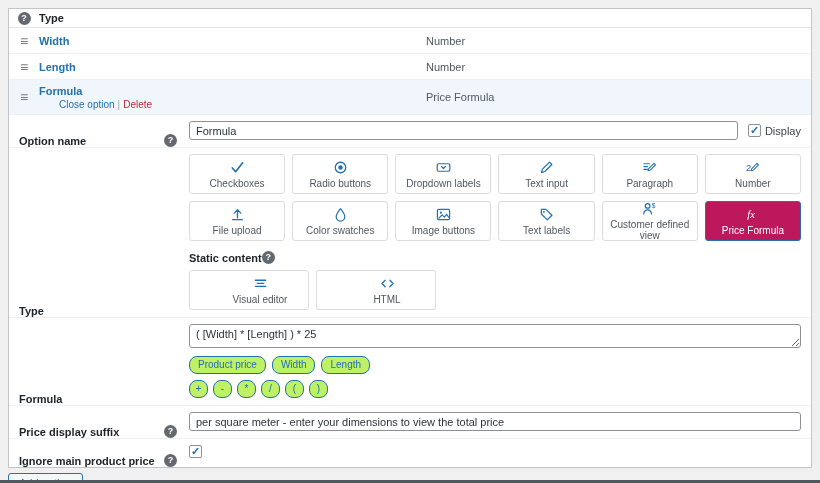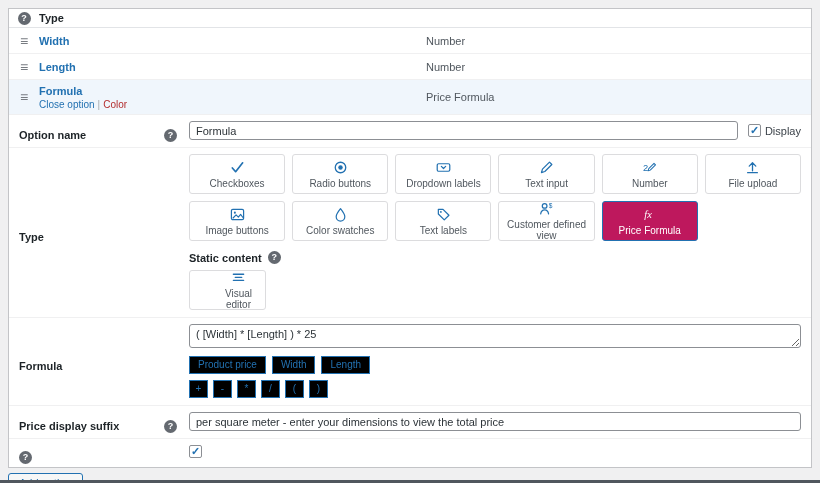--- a/index.html
+++ b/index.html
@@ -16,36 +16,36 @@
   .tbl-header { display:flex; align-items:center; height:19px; border-bottom:1px solid #e2e4e7; font-weight:700; color:#1d2327; }
   .col-handle { width:30px; flex:none; display:flex; justify-content:center; align-items:center; }
   .col-name { flex:1; min-width:0; }
   .col-type { width:385px; flex:none; color:#50575e; }
   .tbl-header .col-type { color:#1d2327; }
   .tbl-row { display:flex; align-items:center; min-height:26px; border-bottom:1px solid #f0f0f1; }
   .tbl-row.expanded { background:#f0f6fc; min-height:35px; }
   .row-name { color:#2271b1; font-weight:700; text-decoration:none; cursor:pointer; }
   .row-actions { display:none; font-size:10px; margin-top:2px; line-height:1.1; }
   .tbl-row.expanded .row-actions { display:block; }
-  .close-link { color:#2271b1; text-decoration:none; cursor:pointer; }
+  .close-link { color:#2271b1; text-decoration:none; cursor:pointer;margin-left:20px; }
   .delete-link { color:#b32d2e; text-decoration:none; cursor:pointer; }
   .sep { color:#a7aaad; margin:0 3px; }
   .drag { color:#787c82; font-size:14px; line-height:1; cursor:move; }
   .help {
     width:13px; height:13px; border-radius:50%; background:#646970; color:#fff;
     font-size:9px; font-weight:700; display:inline-flex; align-items:center; justify-content:center;
     flex:none; cursor:pointer; line-height:1;
   }
 
   
   .form-row { display:flex; border-bottom:1px solid #f0f0f1; }
   .form-row:last-child { border-bottom:none; }
   .form-label {
     width:176px; flex:none; padding:8px 8px 0 10px;
-    display:flex; justify-content:space-between; align-items:center; gap:4px;
+    display:flex; justify-content:space-between; align-items:flex-end; gap:4px;
     font-weight:700; color:#1d2327;
   }
   .form-content { flex:1; min-width:0; padding:6px 10px 7px 4px; }
   .row-flex { display:flex; align-items:center; gap:10px; }
   .text-input {
     height:19px; border:1px solid #8c8f94; border-radius:3px; padding:0 6px;
     font:inherit; color:#2c3338; background:#fff; width:100%;
   }
   .grow { flex:1; min-width:0; }
   .cb-label { display:flex; align-items:center; gap:4px; color:#3c434a; flex:none; cursor:pointer; font-weight:400; }
@@ -59,32 +59,32 @@
 
   .type-grid { display:grid; grid-template-columns:repeat(6,1fr); gap:7px; }
   .type-btn {
     height:40px; background:#fff; border:1px solid #dcdcde; border-radius:3px;
     display:flex; flex-direction:column; align-items:center; justify-content:center; gap:3px;
     font:inherit; font-size:10px; color:#50575e; cursor:pointer; padding:0 2px;
   }
   .type-btn .icon { color:#2271b1; height:15px; display:flex; align-items:center; }
   .type-btn.selected { background:#be185d; border-color:#2271b1; color:#fff; }
   .type-btn.selected .icon { color:#fff; }
-  .static-label-row { margin:10px 0 6px; display:flex; align-items:center; gap:6px; font-weight:700; color:#1d2327; height:13px; }
+  .static-label-row { margin:10px 0 6px; display:flex; align-items:center; font-weight:700; color:#1d2327; height:13px; }
   .static-grid { display:flex; gap:7px; }
-  .static-btn { width:77px; flex:none;padding-left:24px; }
+  .static-btn { width:120px; flex:none;padding-left:24px; }
 
   .formula-input {
     display:block; width:100%; height:24px; border:1px solid #8c8f94; border-radius:3px;
     padding:3px 6px; font:inherit; color:#2c3338; resize:vertical; background:#fff;
   }
   .var-row { margin-top:8px; display:flex; gap:6px; }
   .op-row { margin-top:6px; display:flex; gap:5px; }
   .chip {
-    background:#000000; border:1px solid #2271b1; color:#2271b1; border-radius:0;
+    background:#bef264; border:1px solid #2271b1; color:#2271b1; border-radius:8px;
     font:inherit; font-size:10px; padding:2px 8px; cursor:pointer; line-height:1.2;
   }
   .chip.op { width:19px; padding:2px 0; text-align:center; }
 
   .add-btn {
     margin-top:5px; background:#f6f7f7; border:1px solid #2271b1; color:#2271b1;
     border-radius:3px; font:inherit; padding:3px 10px; cursor:pointer;
   }
   .bottom-bar { position:absolute; left:0; right:0; bottom:0; height:3px; background:#50575e; }
 </style>
@@ -125,21 +125,21 @@
           <div class="col-type">Number</div>
         </div>
 
         <div class="tbl-row expanded">
           <div class="col-handle">
             <span class="drag">≡</span>
           </div>
           <div class="col-name">
             <a class="row-name">Formula</a>
             <div class="row-actions">
-              <a class="close-link">Close option</a><span class="sep">|</span><a class="delete-link">Color</a>
+              <a class="close-link">Close option</a><span class="sep">|</span><a class="delete-link">Delete</a>
             </div>
           </div>
           <div class="col-type">Price Formula</div>
         </div>
       </div>
 
     <div class="form-row">
       <div class="form-label">
         <span>Option name</span>
         <span class="help">?</span>
@@ -194,59 +194,68 @@
 
             <button class="type-btn">
               <span class="icon">
                 <svg viewBox="0 0 16 16" width="15" height="15">
                   <path d="M11.2 2.3l2.5 2.5L6.2 12.3l-3.6 1.1 1.1-3.6z" fill="none" stroke="currentColor" stroke-width="1.3" stroke-linejoin="round"></path>
                 </svg>
               </span>
               <span>Text input</span>
             </button>
 
+            <button class="type-btn">
+              <span class="icon">
+                <svg viewBox="0 0 16 16" width="15" height="15">
+                  <path d="M2 4h6M2 7h4M2 10h5" stroke="currentColor" stroke-width="1.2" stroke-linecap="round"></path>
+                  <path d="M12.8 3.6l1.6 1.6-5.6 5.6-2.3.7.7-2.3z" fill="none" stroke="currentColor" stroke-width="1.1" stroke-linejoin="round"></path>
+                </svg>
+              </span>
+              <span>Paragraph</span>
+            </button>
 
             <button class="type-btn">
               <span class="icon">
                 <svg viewBox="0 0 16 16" width="15" height="15">
                   <text x="1" y="11.5" font-size="10" font-family="sans-serif" fill="currentColor">2</text>
                   <path d="M12.8 3.6l1.6 1.6-5.6 5.6-2.3.7.7-2.3z" fill="none" stroke="currentColor" stroke-width="1.1" stroke-linejoin="round"></path>
                 </svg>
               </span>
               <span>Number</span>
             </button>
 
             <button class="type-btn">
               <span class="icon">
                 <svg viewBox="0 0 16 16" width="15" height="15">
                   <path d="M8 11.5V3M4.5 6.5L8 3l3.5 3.5" fill="none" stroke="currentColor" stroke-width="1.4" stroke-linecap="round" stroke-linejoin="round"></path>
                   <path d="M2.8 13.5h10.4" stroke="currentColor" stroke-width="1.4" stroke-linecap="round"></path>
                 </svg>
               </span>
               <span>File upload</span>
+            </button>
+
+            <button class="type-btn">
+              <span class="icon">
+                <svg viewBox="0 0 16 16" width="15" height="15">
+                  <path d="M8 1.8C8 1.8 3.4 7.6 3.4 10.4a4.6 4.6 0 009.2 0C12.6 7.6 8 1.8 8 1.8z" fill="none" stroke="currentColor" stroke-width="1.3" stroke-linejoin="round"></path>
+                </svg>
+              </span>
+              <span>Color swatches</span>
             </button>
 
             <button class="type-btn">
               <span class="icon">
                 <svg viewBox="0 0 16 16" width="15" height="15">
                   <rect x="1.5" y="2.5" width="13" height="11" rx="1.5" fill="none" stroke="currentColor" stroke-width="1.3"></rect>
                   <circle cx="5.2" cy="6" r="1.1" fill="currentColor"></circle>
                   <path d="M3 12l3.5-3.5 2.4 2.4 2.4-3 2.7 3.6" fill="none" stroke="currentColor" stroke-width="1.2" stroke-linejoin="round"></path>
                 </svg>
               </span>
               <span>Image buttons</span>
-            </button>
-
-            <button class="type-btn">
-              <span class="icon">
-                <svg viewBox="0 0 16 16" width="15" height="15">
-                  <path d="M8 1.8C8 1.8 3.4 7.6 3.4 10.4a4.6 4.6 0 009.2 0C12.6 7.6 8 1.8 8 1.8z" fill="none" stroke="currentColor" stroke-width="1.3" stroke-linejoin="round"></path>
-                </svg>
-              </span>
-              <span>Color swatches</span>
             </button>
 
             <button class="type-btn">
               <span class="icon">
                 <svg viewBox="0 0 16 16" width="15" height="15">
                   <path d="M2.5 2.5h5l6.3 6.3-5 5L2.5 7.5z" fill="none" stroke="currentColor" stroke-width="1.3" stroke-linejoin="round"></path>
                   <circle cx="5.2" cy="5.2" r="1" fill="currentColor"></circle>
                 </svg>
               </span>
               <span>Text labels</span>
@@ -280,20 +289,28 @@
 
             <button class="type-btn static-btn">
               <span class="icon">
                 <svg viewBox="0 0 16 16" width="15" height="15">
                   <path d="M2.5 4.5h11M4.5 7.8h7M2.5 11h11" stroke="currentColor" stroke-width="1.4" stroke-linecap="round"></path>
                 </svg>
               </span>
               <span>Visual editor</span>
             </button>
 
+            <button class="type-btn static-btn">
+              <span class="icon">
+                <svg viewBox="0 0 16 16" width="15" height="15">
+                  <path d="M5.5 4.5L2 8l3.5 3.5M10.5 4.5L14 8l-3.5 3.5" fill="none" stroke="currentColor" stroke-width="1.4" stroke-linecap="round" stroke-linejoin="round"></path>
+                </svg>
+              </span>
+              <span>HTML</span>
+            </button>
           </div>
       </div>
     </div>
 
     <div class="form-row">
       <div class="form-label">
         <span>Formula</span>
       </div>
       <div class="form-content">
         <textarea class="formula-input" style="">( [Width] * [Length] ) * 25</textarea>
@@ -327,20 +344,21 @@
         <span>Price display suffix</span>
         <span class="help">?</span>
       </div>
       <div class="form-content">
         <input class="text-input" value="per square meter - enter your dimensions to view the total price" style="">
       </div>
     </div>
 
     <div class="form-row">
       <div class="form-label">
+        <span>Ignore main product price</span>
         <span class="help">?</span>
       </div>
       <div class="form-content">
         <span class="cb">
           <input type="checkbox" checked="" style="">
           <span class="box"></span>
         </span>
       </div>
     </div>
   </div>

